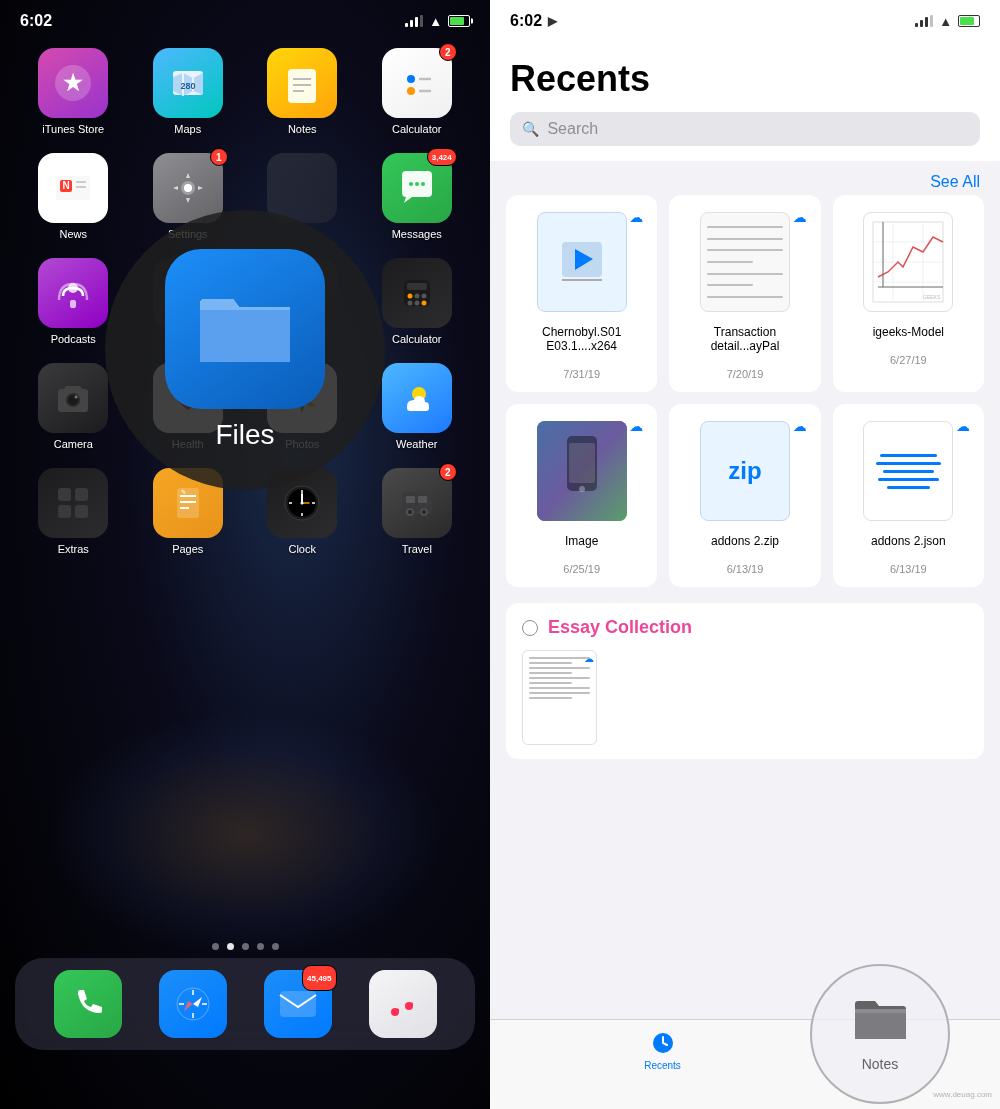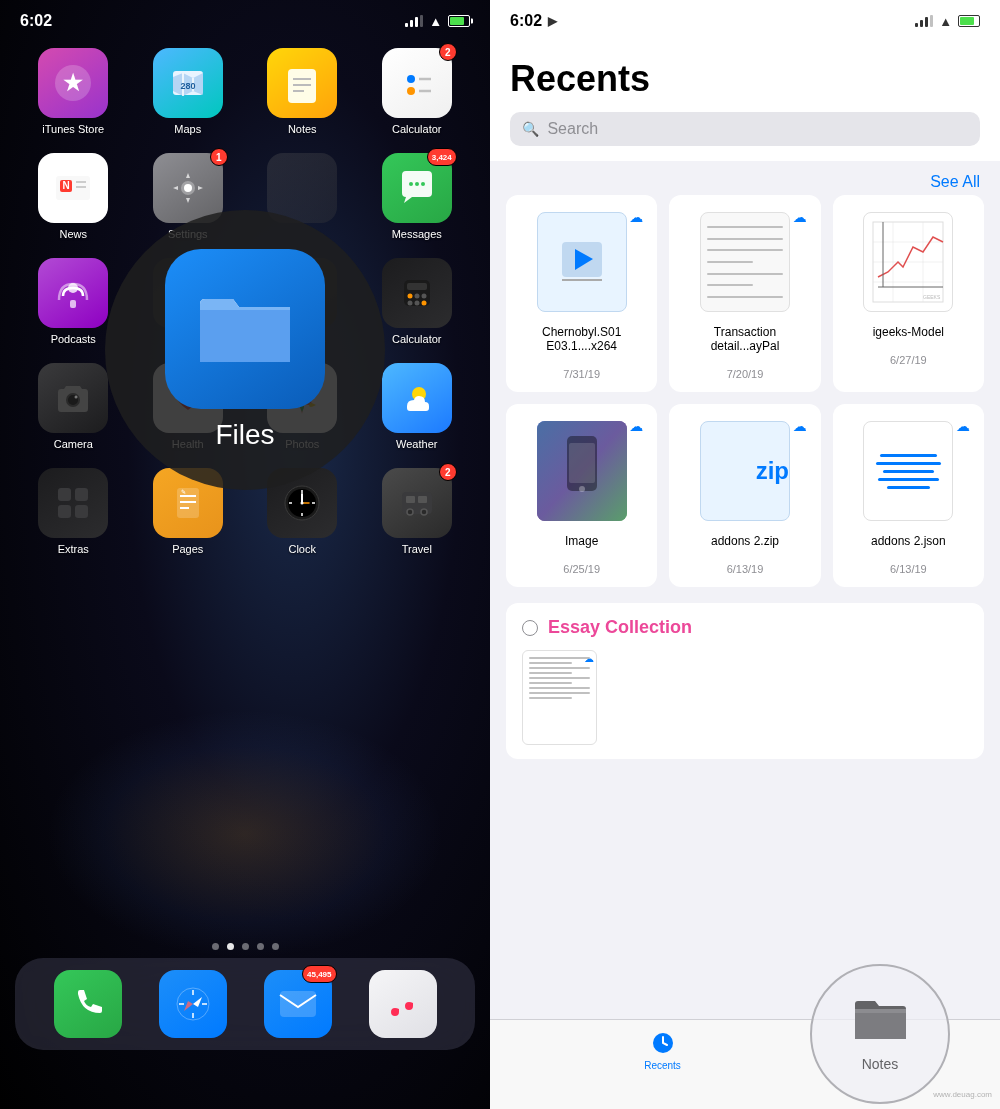--- a/index.html
+++ b/index.html
@@ -443,21 +443,21 @@
     }
 
     .file-zip {
       width: 90px;
       height: 100px;
       background: #e8f4ff;
       border-radius: 8px;
       border: 1.5px solid #c0d8f0;
       display: flex;
       flex-direction: column;
-      align-items: flex-end;
+      align-items: center;
       justify-content: center;
     }
 
     .zip-text {
       font-size: 24px;
       font-weight: 700;
       color: #007aff;
     }
 
     .file-json {
@@ -935,21 +935,21 @@
           <line x1="5" y1="19" x2="10" y2="19" stroke="white" stroke-width="1.5"></line>
           <line x1="28" y1="19" x2="33" y2="19" stroke="white" stroke-width="1.5"></line>
           <polygon points="19,19 28,12 24,22" fill="white"></polygon>
           <polygon points="19,19 10,26 14,16" fill="rgba(255,100,100,0.8)"></polygon>
         </svg>
       </div>
     </div>
 
     <div class="app-item">
       <div class="app-icon" style="background:linear-gradient(145deg,#1c8ef9,#007aff); width:68px; height:68px; position:relative;">
-        <div class="badge" style="font-size:8px; min-width:30px; padding: 4px 4px;">45,495</div>
+        <div class="badge" style="font-size:8px; min-width:30px; padding: 12px 4px;">45,495</div>
         <svg width="40" height="30" viewBox="0 0 40 30">
           <rect x="2" y="2" width="36" height="26" rx="4" fill="white" opacity="0.2"></rect>
           <path d="M2 6 L20 18 L38 6" stroke="white" stroke-width="2" fill="none"></path>
         </svg>
       </div>
     </div>
 
     <div class="app-item">
       <div class="app-icon" style="background:linear-gradient(145deg,#f5f5f7,#e0e0e5); width:68px; height:68px;">
         <svg width="36" height="36" viewBox="0 0 36 36">

